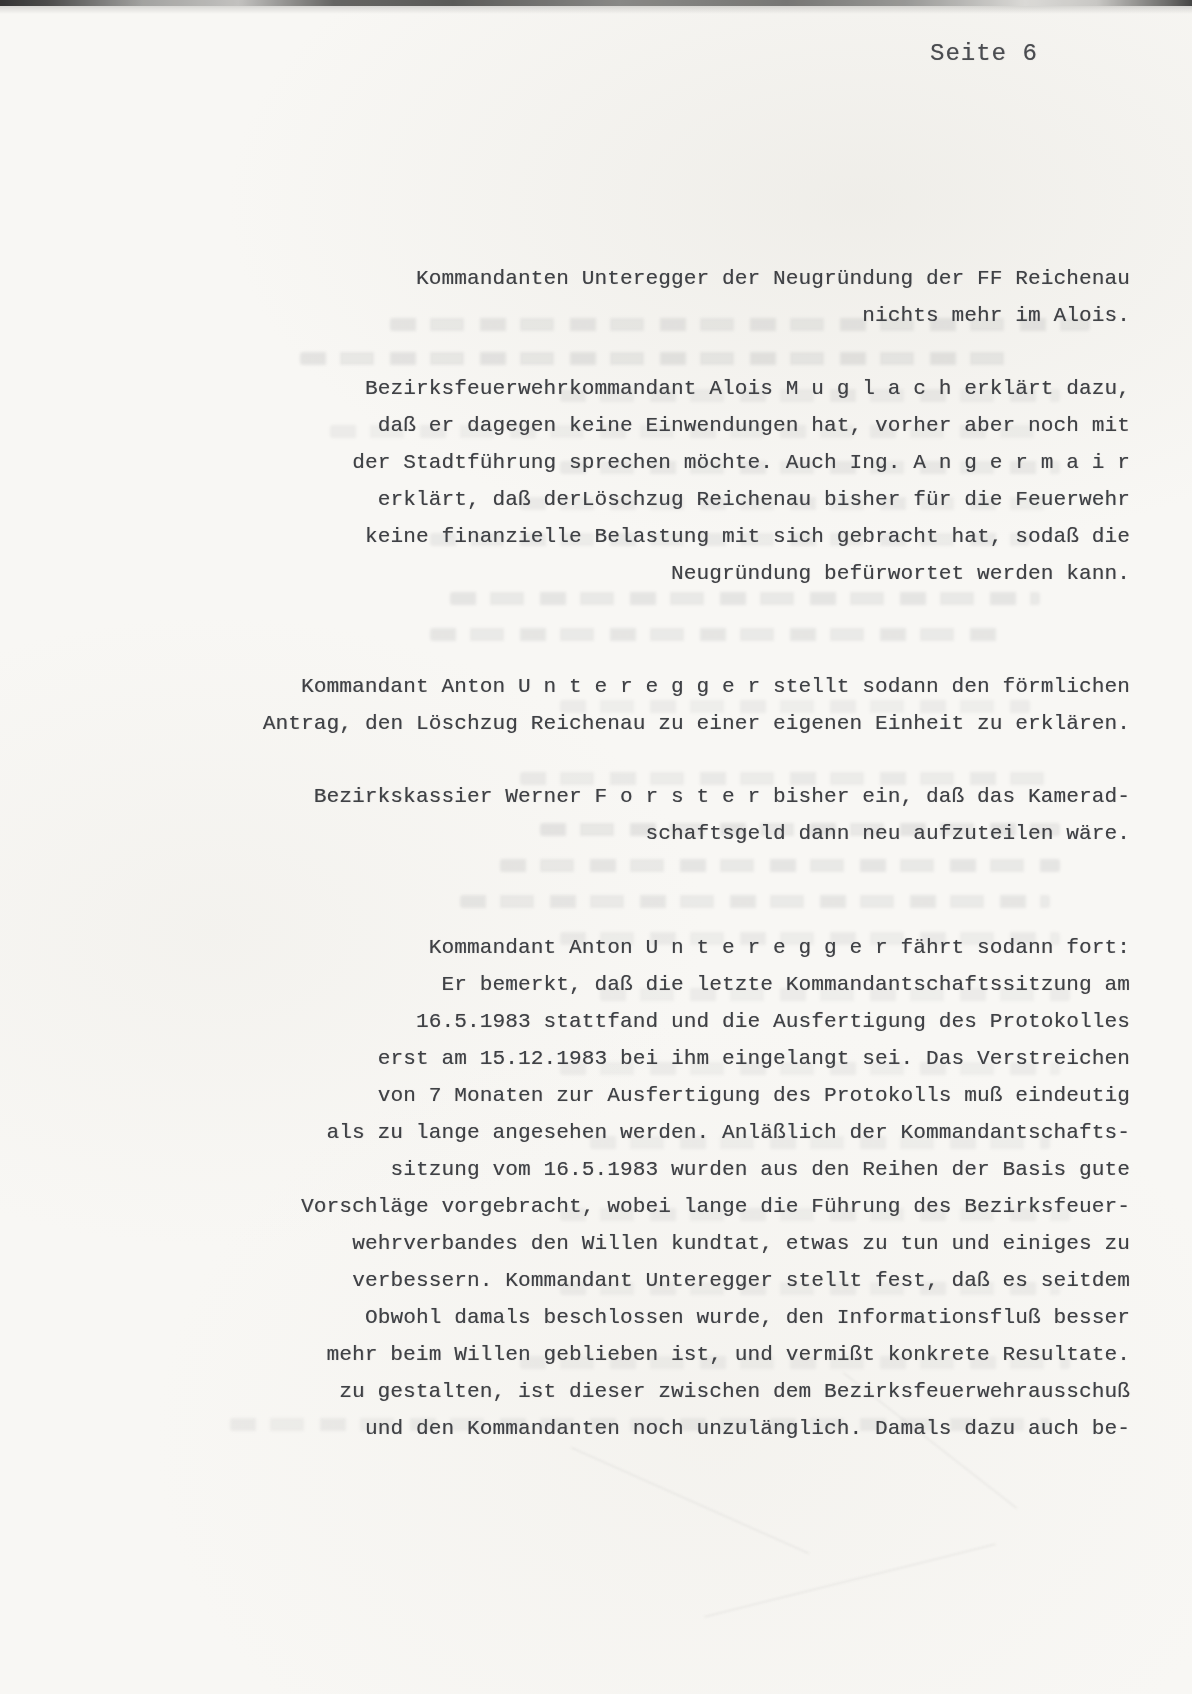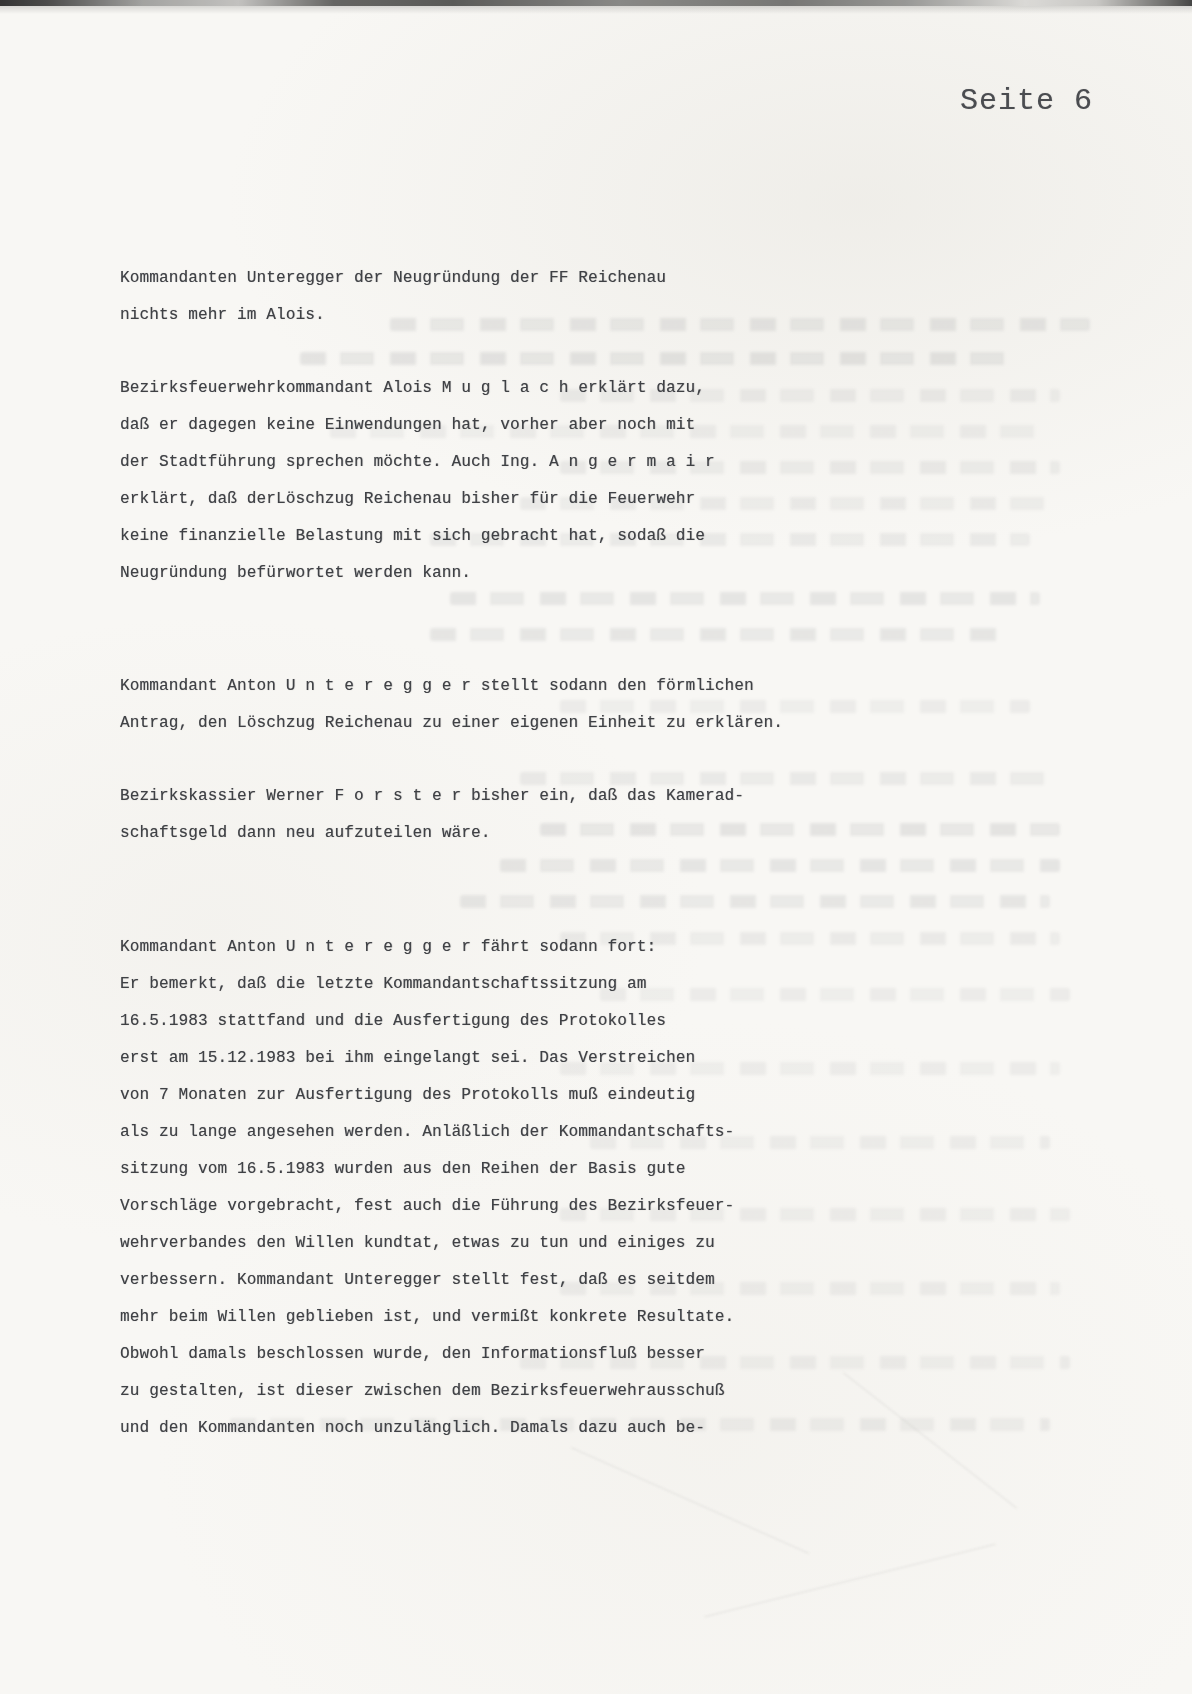--- a/index.html
+++ b/index.html
@@ -35,45 +35,45 @@
   }
   .scan-edge-fade {
     position: absolute;
     top: 6px; left: 0;
     width: 100%; height: 8px;
     background: linear-gradient(to bottom, rgba(120,120,118,0.25), rgba(120,120,118,0));
   }
   .page-number {
     position: absolute;
     top: 40px;
-    left: 960px;
-    font-size: 30px;
+    left: 930px;
+    font-size: 24px;
     letter-spacing: 1px;
     white-space: pre;
     color: #4a4c50;
     text-shadow: 0.3px 0.3px 0.7px rgba(80,80,85,0.5);
-    margin-top: 44px;
   }
   .document-body {
     position: absolute;
     top: 260px;
     left: 120px;
     width: 1010px;
   }
   .para { margin: 0 0 36px 0; }
   .para:nth-child(2) { margin-bottom: 76px; }
   .para:nth-child(4) { margin-bottom: 77px; }
   .line {
     height: 37px;
     line-height: 37px;
-    font-size: 16px;
+    font-size: 21px;
     white-space: pre;
     letter-spacing: 0.15px;
     color: #3f4145;
     text-shadow: 0.35px 0.35px 0.7px rgba(75,75,80,0.55);
+    text-align: right;
   }
   
   .ghost {
     position: absolute;
     height: 13px;
     background: repeating-linear-gradient(90deg,
       rgba(125,126,130,0.20) 0px, rgba(125,126,130,0.20) 26px,
       rgba(125,126,130,0) 26px, rgba(125,126,130,0) 40px,
       rgba(125,126,130,0.16) 40px, rgba(125,126,130,0.16) 74px,
       rgba(125,126,130,0) 74px, rgba(125,126,130,0) 90px);
@@ -146,23 +146,23 @@
         <div class="line">schaftsgeld dann neu aufzuteilen wäre.</div>
       </div>
       <div class="para">
         <div class="line">Kommandant Anton U n t e r e g g e r fährt sodann fort:</div>
         <div class="line">Er bemerkt, daß die letzte Kommandantschaftssitzung am</div>
         <div class="line">16.5.1983 stattfand und die Ausfertigung des Protokolles</div>
         <div class="line">erst am 15.12.1983 bei ihm eingelangt sei. Das Verstreichen</div>
         <div class="line">von 7 Monaten zur Ausfertigung des Protokolls muß eindeutig</div>
         <div class="line">als zu lange angesehen werden. Anläßlich der Kommandantschafts-</div>
         <div class="line">sitzung vom 16.5.1983 wurden aus den Reihen der Basis gute</div>
-        <div class="line">Vorschläge vorgebracht, fest auch die Führung des Bezirksfeuer-</div>
+        <div class="line">Vorschläge vorgebracht, wobei lange die Führung des Bezirksfeuer-</div>
         <div class="line">wehrverbandes den Willen kundtat, etwas zu tun und einiges zu</div>
         <div class="line">verbessern. Kommandant Unteregger stellt fest, daß es seitdem</div>
+        <div class="line">Obwohl damals beschlossen wurde, den Informationsfluß besser</div>
         <div class="line">mehr beim Willen geblieben ist, und vermißt konkrete Resultate.</div>
-        <div class="line">Obwohl damals beschlossen wurde, den Informationsfluß besser</div>
         <div class="line">zu gestalten, ist dieser zwischen dem Bezirksfeuerwehrausschuß</div>
         <div class="line">und den Kommandanten noch unzulänglich. Damals dazu auch be-</div>
       </div>
     </div>
 
 </div>
 
 </body></html>

